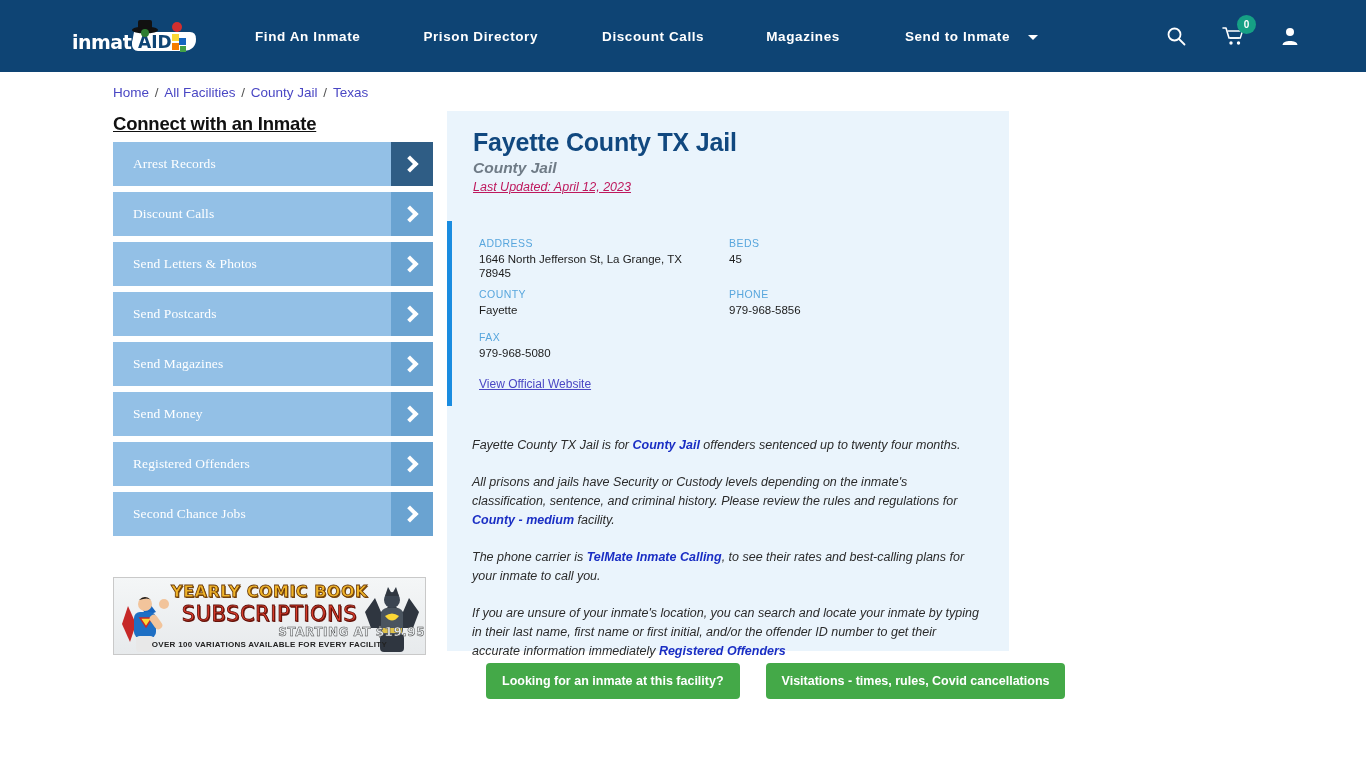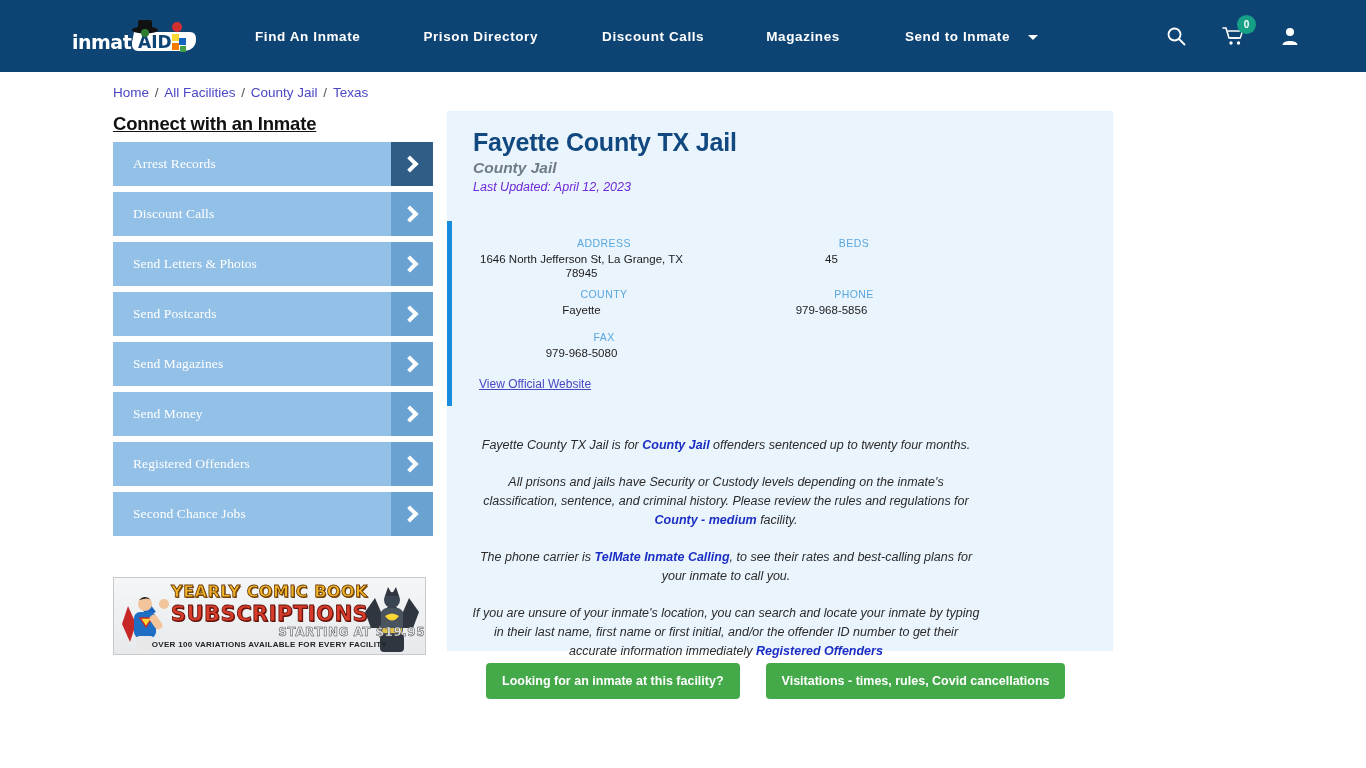--- a/index.html
+++ b/index.html
@@ -141,21 +141,21 @@
     font-size: 16px; font-weight: bold;
     font-family: "DejaVu Sans", sans-serif;
     color: #f0b429;
     letter-spacing: 0.5px;
     -webkit-text-stroke: 0.8px #6b3b0a;
     text-shadow: 1px 1px 0 #7a4a10;
   }
   .ad-line2 {
     position: absolute; top: 24px; left: 0; width: 100%;
     text-align: center;
-    font-size: 21px; font-weight: bold;
+    font-size: 21px; font-weight: normal;
     font-family: "DejaVu Sans", sans-serif;
     color: #d93b2b;
     letter-spacing: 0.5px;
     -webkit-text-stroke: 0.8px #5d1008;
     text-shadow: 1px 1px 0 #6d1a10;
   }
   .ad-line3 {
     position: absolute; top: 47px; left: 0; width: 100%;
     text-align: right;
     font-size: 12px; font-weight: bold;
@@ -170,39 +170,39 @@
     font-size: 8px; font-weight: bold;
     color: #222;
     letter-spacing: 0.3px;
   }
   .hero-left { position:absolute; left:2px; bottom:0; }
   .hero-right { position:absolute; right:2px; bottom:0; }
 
   
   .panel {
     position: absolute; left: 447px; top: 111px;
-    width: 666px; height: 540px;
+    width: 562px; height: 540px;
     background: #eaf4fc;
-    text-align: center;
   }
   .facility-title {
     position: absolute; left: 26px; top: 17px;
     font-size: 25px; font-weight: bold;
     color: #11487f;
     letter-spacing: -0.2px;
   }
   .facility-sub {
     position: absolute; left: 26px; top: 48px;
     font-size: 15.5px; font-weight: bold; font-style: italic;
     color: #6f7b86;
   }
   .facility-updated {
     position: absolute; left: 26px; top: 69px;
     font-size: 12.5px; font-style: italic;
-    color: #6d28d9;
+    color: #be185d;
+    text-decoration: underline;
   }
 
   .info-card {
     position: absolute; left: 0px; top: 110px;
     width: 558px; height: 185px;
     background: #eaf4fc;
   }
   .info-accent {
     position: absolute; left: 0; top: 0;
     width: 5px; height: 185px;

